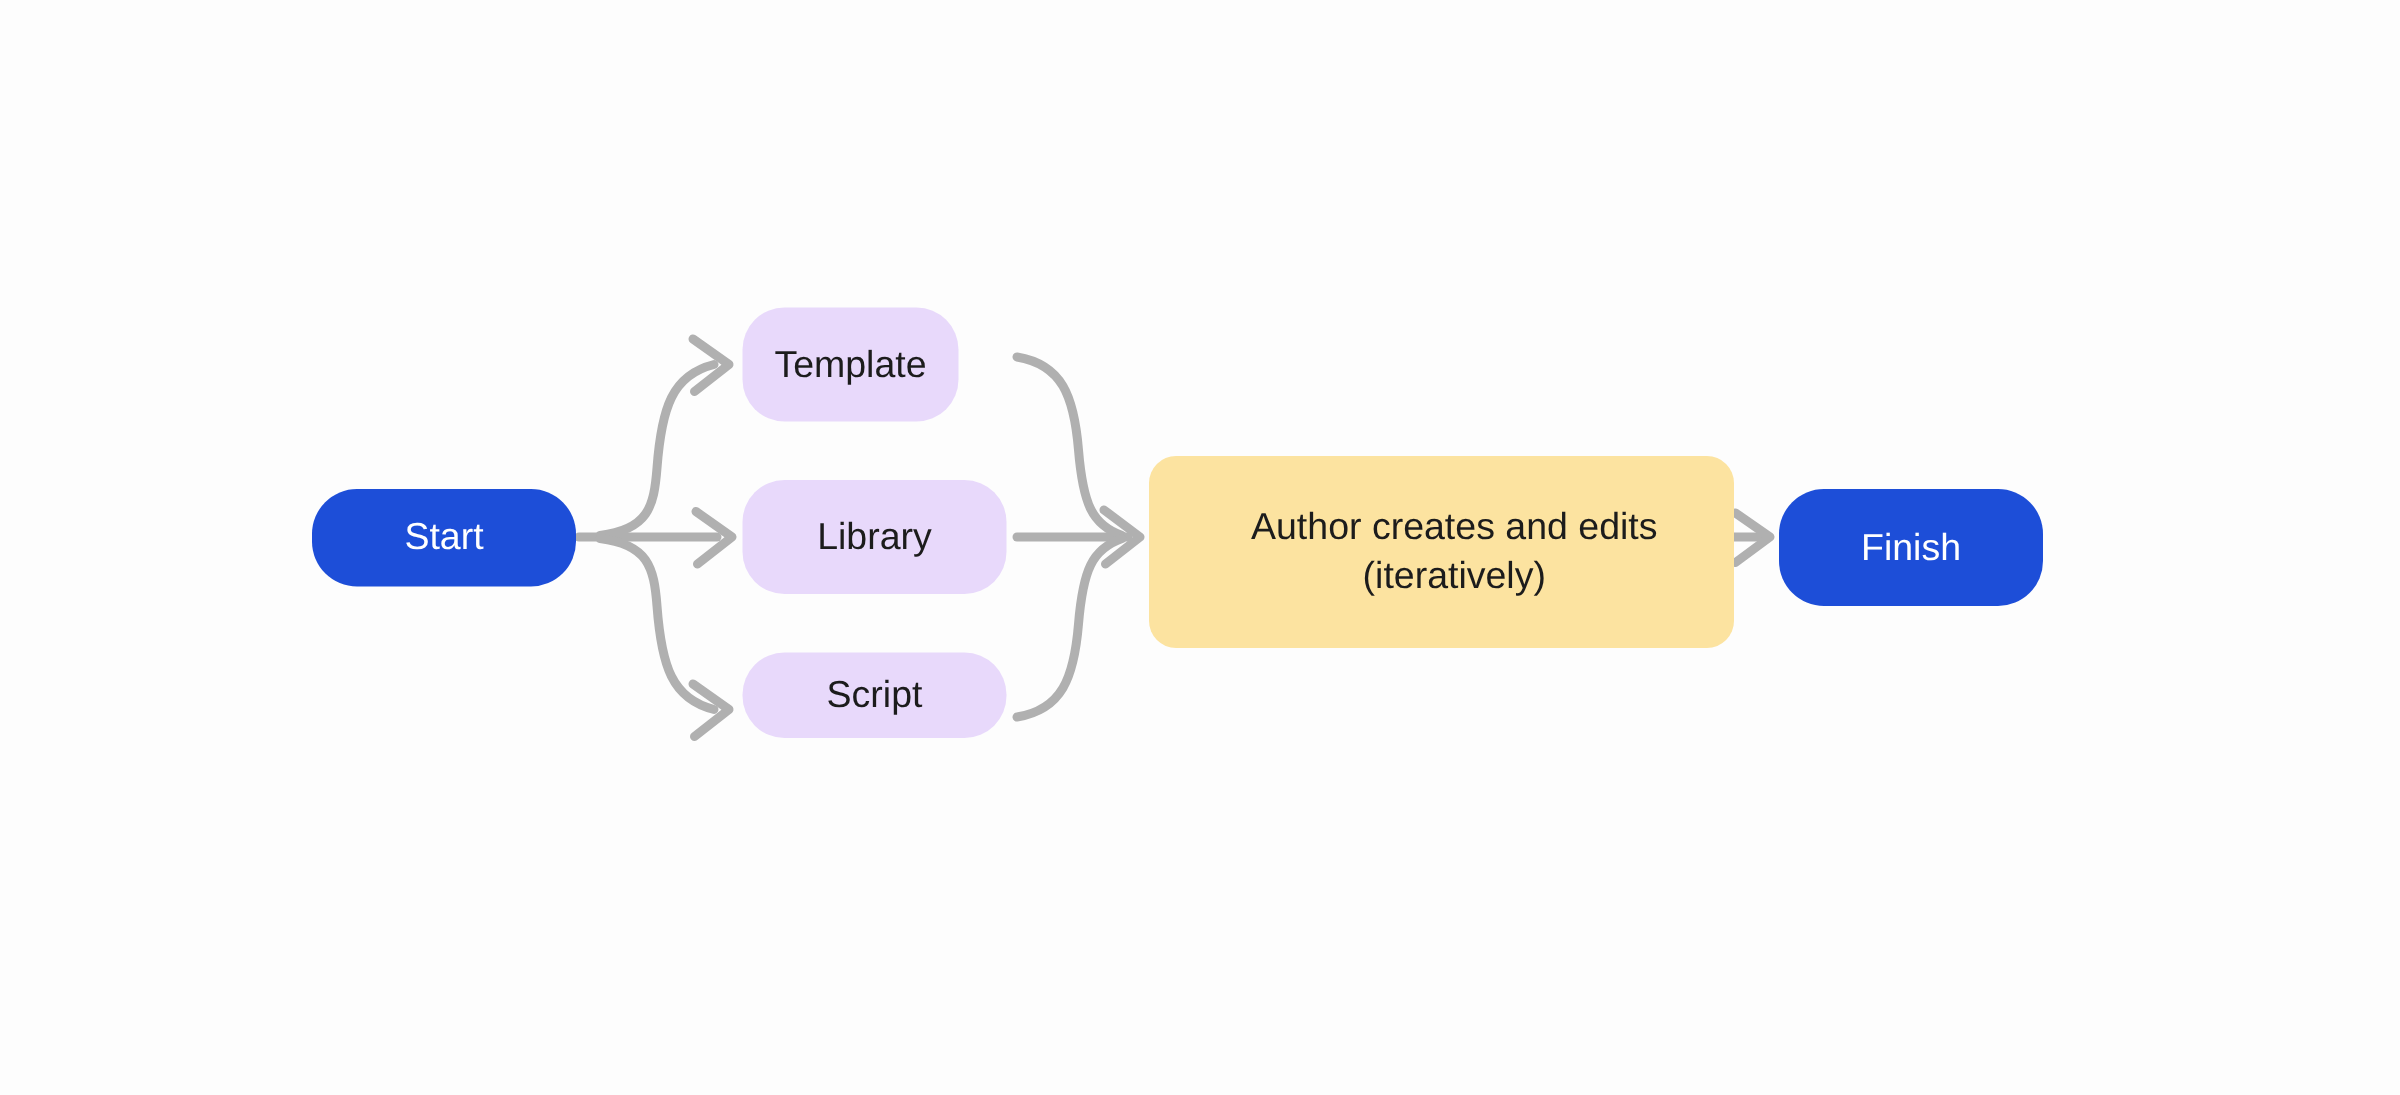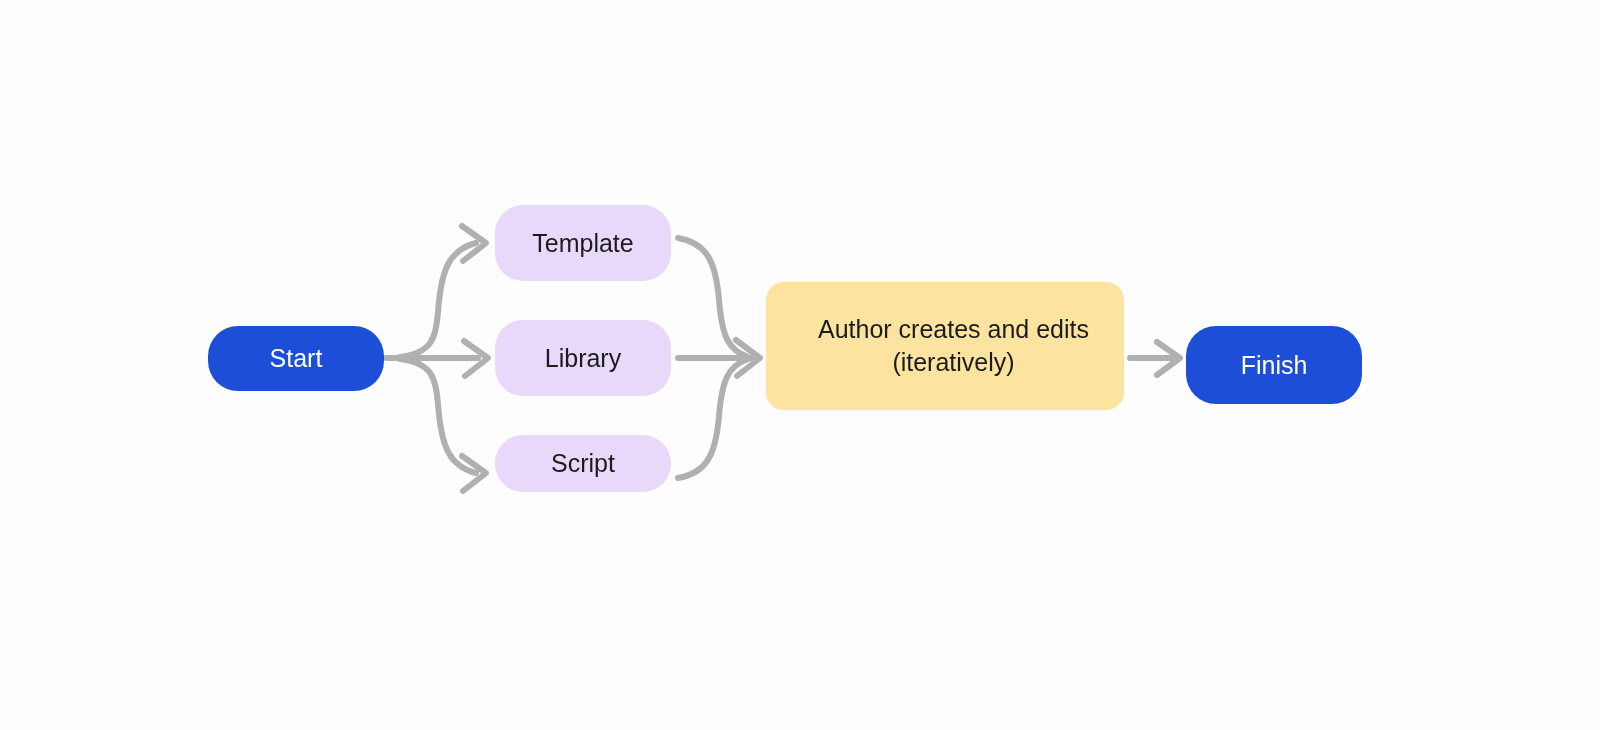--- a/index.html
+++ b/index.html
@@ -89,33 +89,33 @@
 
       <path d="M 1130 358 L 1174 358"></path>
       <path d="M 1157 342 L 1180 358 L 1157 375"></path>
     </g>
   </svg>
 
   <div class="node node-terminal" style="left:208px; top:326px; width:176px; height:65px;">
     <span class="node-label">Start</span>
   </div>
 
-  <div class="node node-option" style="left:495px; top:205px; width:176px; height:76px;">
+  <div class="node node-option" style="left:495px; top:205px; width:144px; height:76px;">
     <span class="node-label">Template</span>
   </div>
 
   <div class="node node-option" style="left:495px; top:320px; width:176px; height:76px;">
     <span class="node-label">Library</span>
   </div>
 
   <div class="node node-option" style="left:495px; top:435px; width:176px; height:57px;">
     <span class="node-label">Script</span>
   </div>
 
-  <div class="node node-process" style="left:766px; top:282px; width:358px; height:128px;padding-left:31px;">
+  <div class="node node-process" style="left:766px; top:304px; width:390px; height:128px;padding-left:31px;">
     <span class="node-label">
       <span class="node-line">Author creates and edits</span>
       <span class="node-line">(iteratively)</span>
     </span>
   </div>
 
   <div class="node node-terminal" style="left:1186px; top:326px; width:176px; height:78px;">
     <span class="node-label">Finish</span>
   </div>
 

